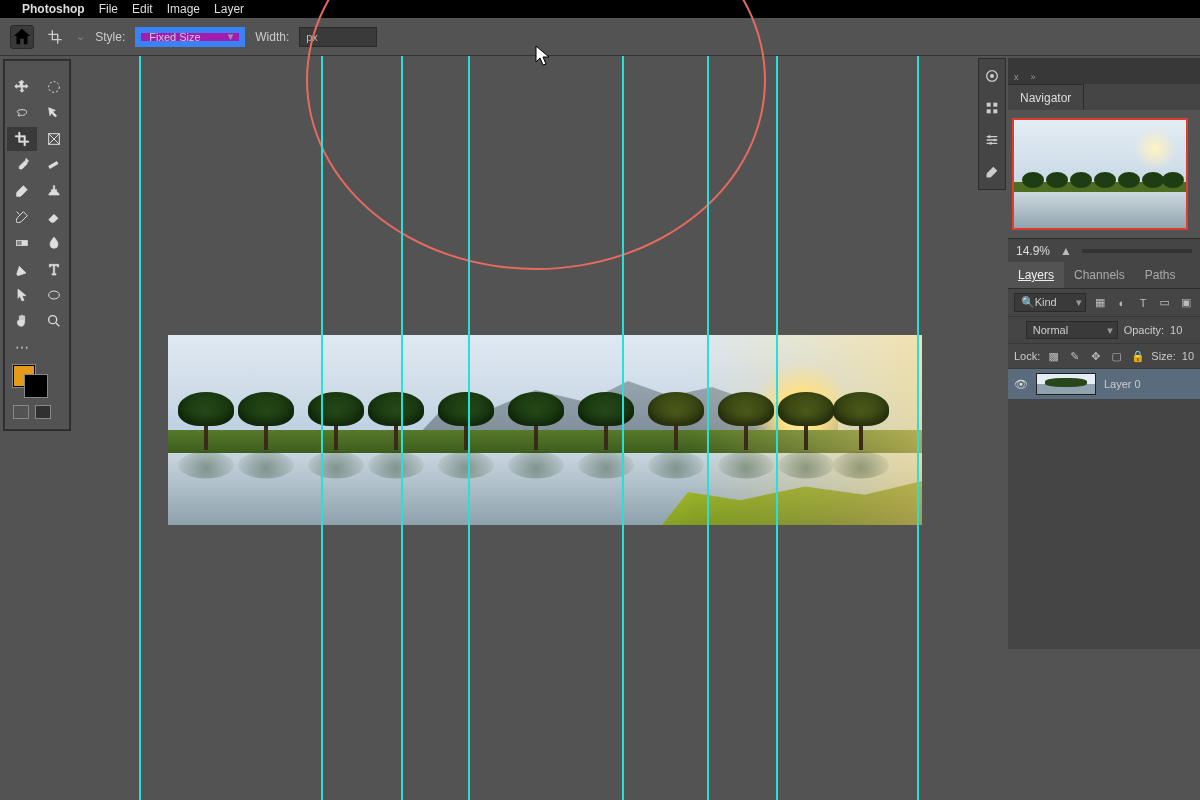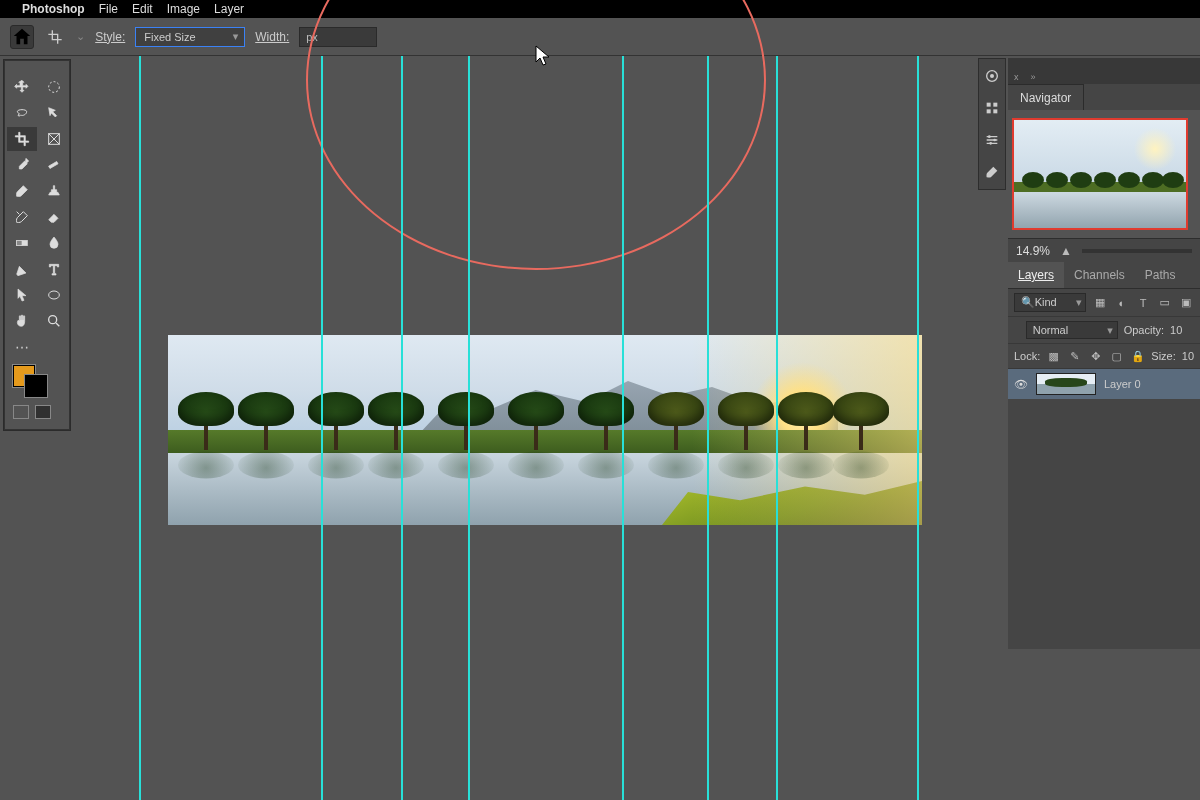--- a/index.html
+++ b/index.html
@@ -6,27 +6,27 @@
   body { width: 1200px; height: 800px; background: #535353; overflow: hidden; position: relative; color: #ccc; font-size: 11px; }
 
   
   .menubar { position:absolute; top:0; left:0; right:0; height:18px; background:#000; color:#ddd; display:flex; align-items:center; padding:0 8px; gap:14px; font-size:12px; }
   .menubar .apple { font-size:14px; }
   .menubar span { cursor:default; }
 
   
   .optionsbar { position:absolute; top:18px; left:0; right:0; height:38px; background:#535353; display:flex; align-items:center; gap:10px; padding:0 10px; border-bottom:1px solid #333;}
   .optionsbar .home { width:24px; height:24px; background:#3a3a3a; border:1px solid #2a2a2a; border-radius:3px; display:flex;align-items:center;justify-content:center; color:#ccc;}
-  .optionsbar .styleSel { display:flex;align-items:center;gap:6px; background:#404040; border:1px solid #3b82f6; padding:2px 22px 2px 8px; position:relative; width:110px; height:20px; color:#ccc;}
+  .optionsbar .styleSel { display:flex;align-items:center;gap:6px; background:#a21caf; border:6px solid #3b82f6; padding:2px 22px 2px 8px; position:relative; width:110px; height:20px; color:#ccc;}
   .optionsbar .styleSel:after{content:"▾"; position:absolute; right:6px; color:#999;}
   .optionsbar .wfield{ background:#3a3a3a; border:1px solid #2a2a2a; width:78px; height:20px; padding:0 6px; color:#bbb; display:flex;align-items:center;}
   .optionsbar .slicesBtn{ margin-left:40px; background:#3d3d3d; border:1px solid #2a2a2a; padding:6px 22px; color:#ddd; font-size:18px; letter-spacing:.5px; border-radius:2px; cursor:pointer;}
   .optionsbar .toolGlyph{ width:22px;height:22px; color:#ccc; display:flex;align-items:center;justify-content:center; }
   .optionsbar .toolGlyph svg { width:16px;height:16px; fill:#ccc; }
-  .optionsbar .lbl{ color:#ccc; font-size:12px;text-decoration:underline;}
+  .optionsbar .lbl{ color:#ccc; font-size:12px;}
 
   
   .toolbox { position:absolute; top:60px; left:4px; width:66px; background:#535353; border:1px solid #333; padding:4px 2px 10px; box-shadow:0 0 0 1px #2b2b2b; }
   .toolbox .hdr{ height:10px; display:flex; justify-content:space-between; padding:0 4px 2px; color:#888; font-size:9px;}
   .toolbox .grid{ display:grid; grid-template-columns:1fr 1fr; gap:2px 2px; }
   .toolbox .tool{ width:30px; height:24px; display:flex;align-items:center;justify-content:center; color:#ddd; cursor:pointer; position:relative;}
   .toolbox .tool.sel{ background:#3a3a3a; }
   .toolbox .tool svg{ width:16px;height:16px; fill:#ddd; stroke:#ddd; }
   .toolbox .swatches{ margin-top:6px; position:relative; height:36px; margin-left:6px;}
   .toolbox .fg{ position:absolute; width:22px;height:22px; background:#e59a1c; border:1px solid #000; outline:1px solid #888; top:0; left:0;}

